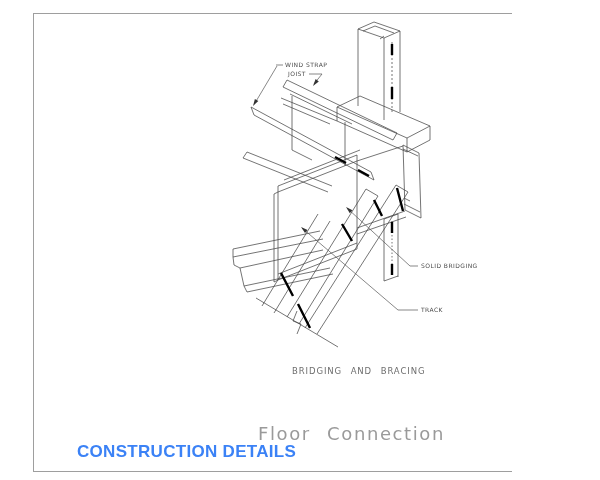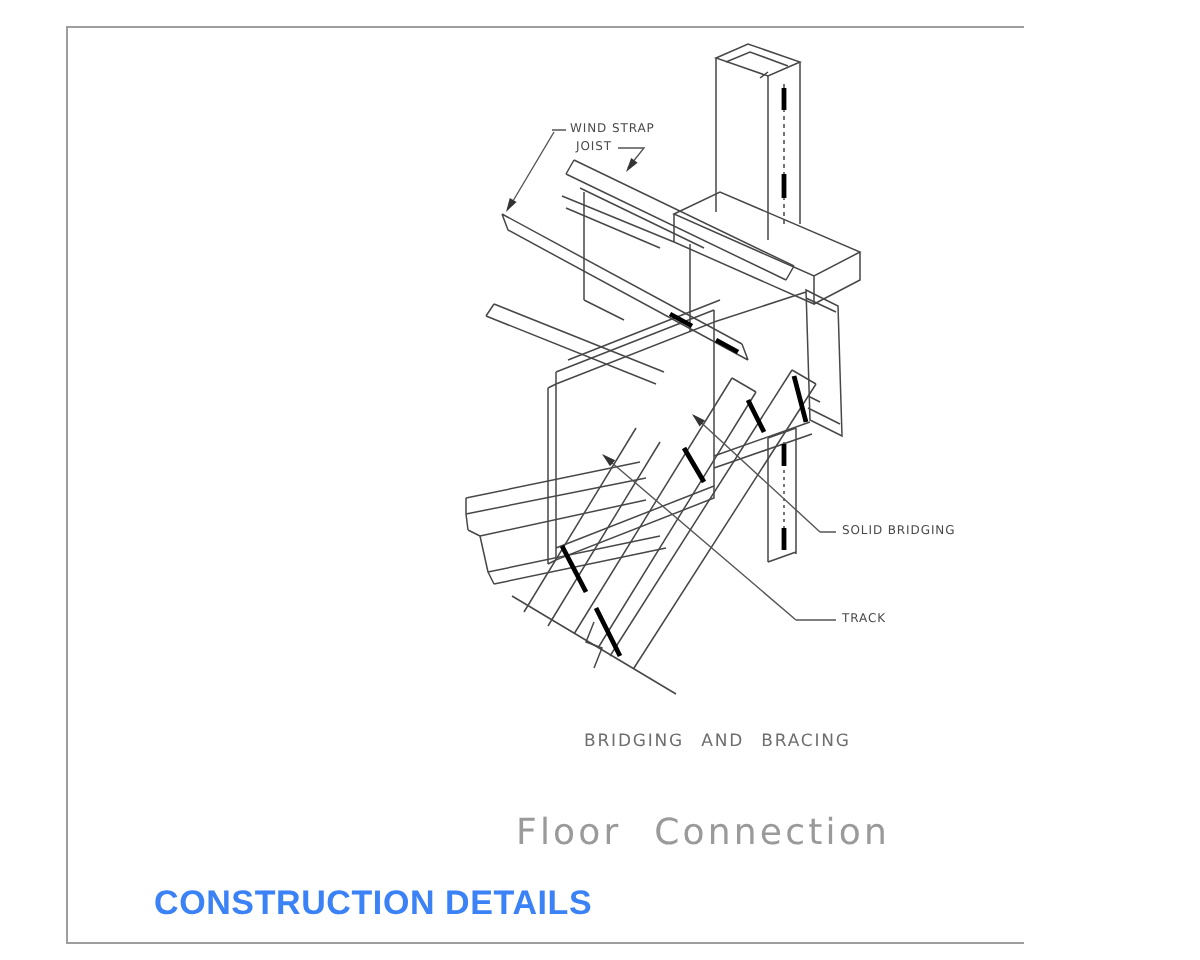--- a/index.html
+++ b/index.html
@@ -10,21 +10,21 @@
   #linework{position:absolute;left:0;top:0;}
   .anno{
     position:absolute;color:#4a4a4a;font-size:6px;letter-spacing:.45px;
     white-space:nowrap;font-family:"DejaVu Sans",sans-serif;
   }
   .caption{
     position:absolute;left:292px;top:366px;color:#6e6e6e;font-size:8.5px;
     letter-spacing:.9px;word-spacing:5px;white-space:nowrap;
   }
   .subtitle{
-    position:absolute;left:258px;top:406px;color:#9a9a9a;font-size:18px;
+    position:absolute;left:258px;top:423px;color:#9a9a9a;font-size:18px;
     letter-spacing:1.6px;word-spacing:9px;white-space:nowrap;
     font-family:"DejaVu Sans",sans-serif;font-weight:400;
   }
   .titleblock{
     position:absolute;left:77px;top:442px;color:#3b82f6;font-size:17px;
     font-weight:700;letter-spacing:.3px;white-space:nowrap;
     font-family:"Liberation Sans",sans-serif;
   }
 </style>
 </head>

